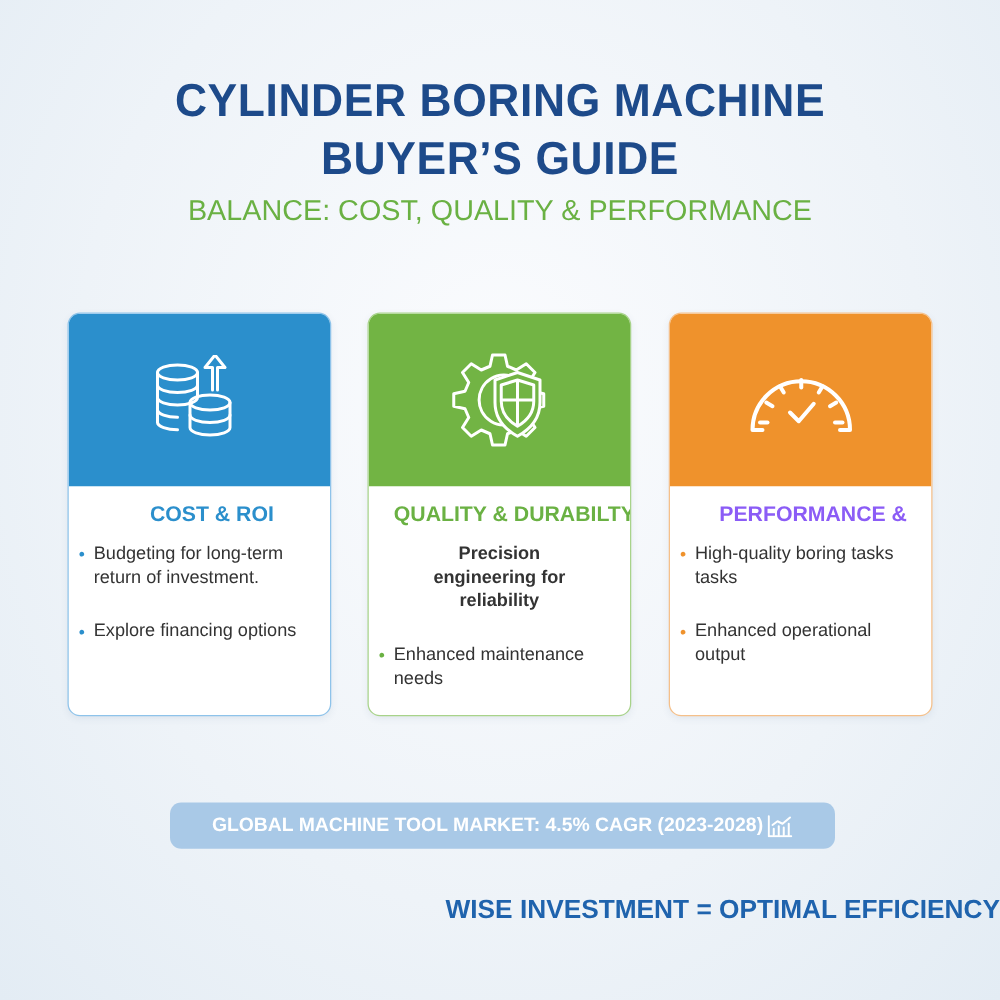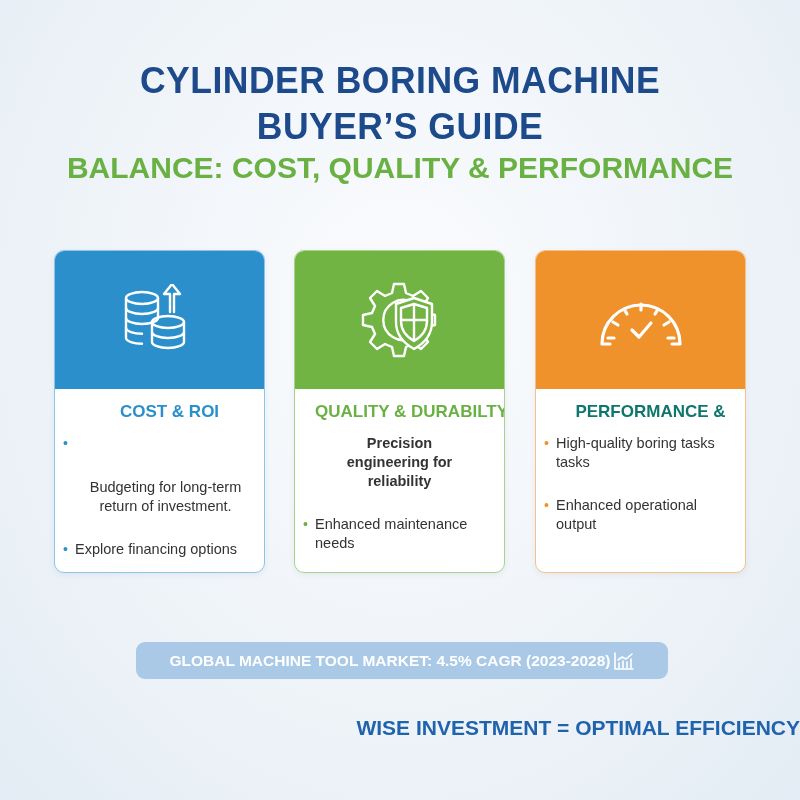--- a/index.html
+++ b/index.html
@@ -10,21 +10,21 @@
   }
   .title {
     position:absolute; left:0; top:58px; width:800px; text-align:center;
     color:#1d4a8a; font-weight:bold; font-size:37px; line-height:46px;
     letter-spacing:0.5px;
     font-family: "Liberation Sans", sans-serif;
     transform: scaleX(0.96);
   }
   .subtitle {
     position:absolute; left:0; top:154px; width:800px; text-align:center;
-    color:#6ab143; font-weight:bold; font-size:30px; line-height:28px;
+    color:#6ab143; font-weight:normal; font-size:23px; line-height:28px;
   }
   .card {
     position:absolute; top:250px; width:211px; height:323px;
     border-radius:10px; background:#ffffff; box-sizing:border-box;
     border:1.5px solid; overflow:hidden;
     box-shadow: 0 2px 6px rgba(60,90,130,0.08);
   }
   .card-head {
     height:138px; display:flex; align-items:center; justify-content:center;
   }
@@ -40,21 +40,21 @@
   #c1 { left:54px; border-color:#8ec3ea; }
   #c1 .card-head { background:#2b8fcc; }
   #c1 .card-title { color:#2b8fcc; }
   #c1 .bullet { color:#2b8fcc; }
   #c2 { left:294px; border-color:#a8d38a; }
   #c2 .card-head { background:#72b444; }
   #c2 .card-title { color:#6ab143; }
   #c2 .bullet { color:#6ab143; }
   #c3 { left:535px; border-color:#f5c08a; }
   #c3 .card-head { background:#ef922c; }
-  #c3 .card-title { color:#0f766e; }
+  #c3 .card-title { color:#8b5cf6; }
   #c3 .bullet { color:#ef922c; }
   .banner {
     position:absolute; left:136px; top:642px; width:532px; height:37px;
     background:#a9c9e7; border-radius:9px; display:flex; align-items:center;
     justify-content:center; color:#ffffff; font-weight:bold; font-size:15.5px;
     gap:4px;
   }
   .footer {
     position:absolute; left:0; top:716px; width:800px; text-align:right;
     color:#1f63ad; font-weight:bold; font-size:21px;
@@ -83,21 +83,21 @@
       <path d="M32 38 v10 a16 6 0 0 0 32 0 v-10"></path>
       <path d="M32 48 v10 a16 6 0 0 0 32 0 v-10"></path>
 
       <path d="M50 28 V10 H44 L52 0 L60 10 H54 V28"></path>
     </svg>
   </div>
   <div class="card-title">COST &amp; ROI</div>
   <div class="card-body">
     <div class="item">
       <span class="bullet">•</span>
-      <span style="text-align:center;margin-top:44px;">Budgeting for long-term return of investment.</span>
+      <span style="text-align:left;">Budgeting for long-term return of investment.</span>
     </div>
     <div class="item">
       <span class="bullet">•</span>
       <span>Explore financing options</span>
     </div>
   </div>
 </div>
 
 <div class="card" id="c2">
   <div class="card-head">

